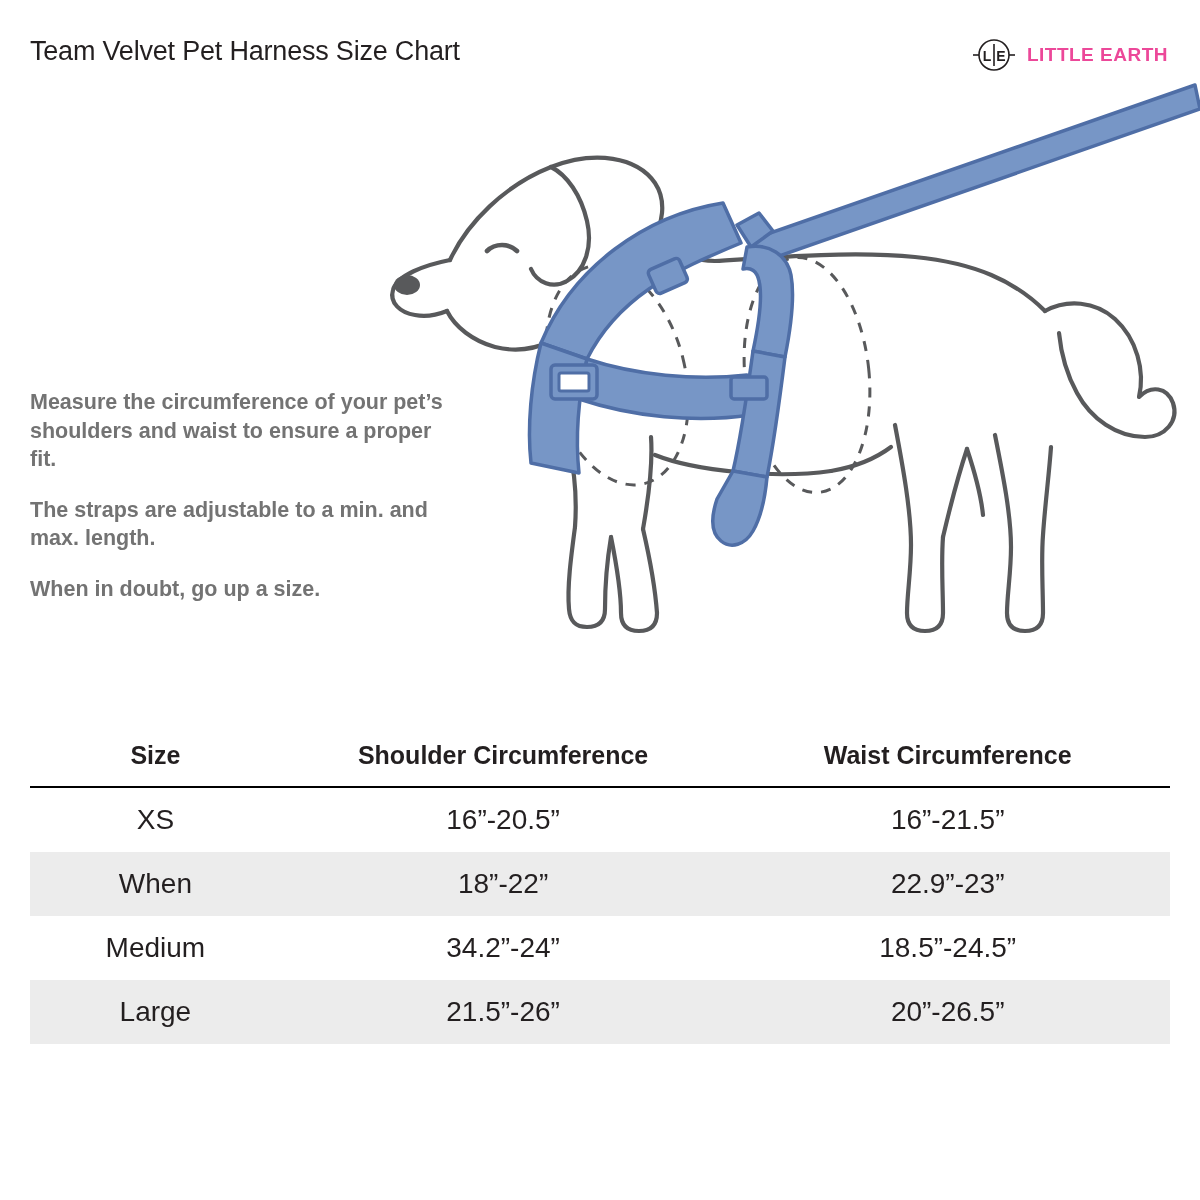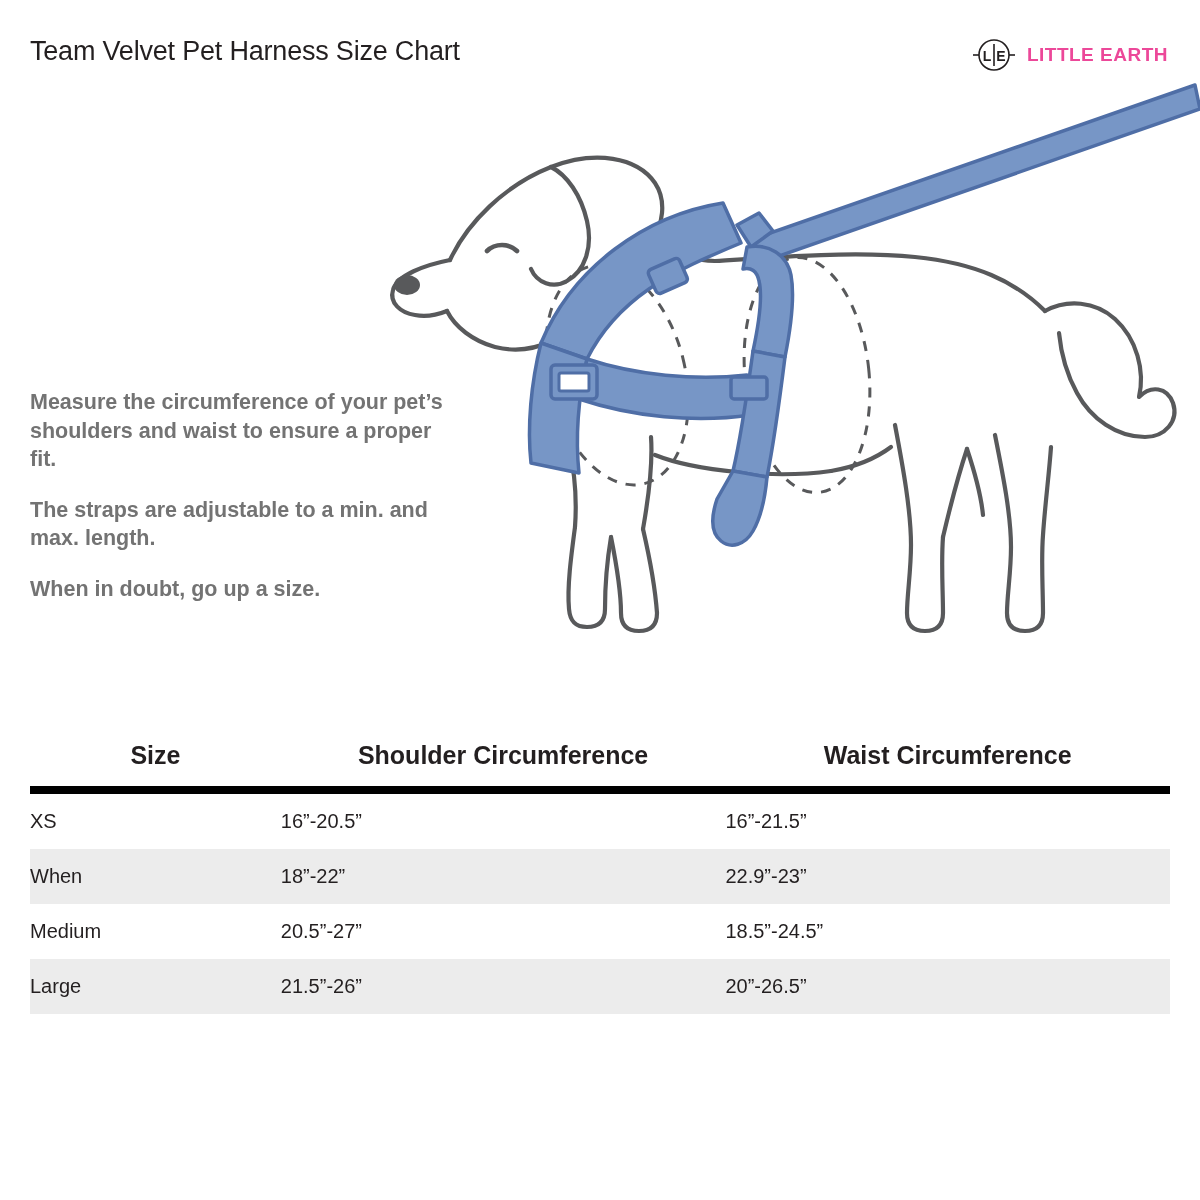--- a/index.html
+++ b/index.html
@@ -84,25 +84,26 @@
     top: 735px;
     width: 1140px;
     border-collapse: collapse;
   }
   .size-table th {
     font-size: 25px;
     font-weight: bold;
     color: #231f20;
     padding: 6px 0 16px 0;
     text-align: center;
-    border-bottom: 8px solid #000000;
+    border-bottom: 2px solid #000000;
   }
   .size-table td {
-    font-size: 20px;
-    color: #231f20;
+    font-size: 28px;
+    color: #231f20;
+    text-align: center;
     padding: 16px 0;
     font-weight: normal;
   }
   .size-table tbody tr:nth-child(even) td {
     background: #ececec;
   }
   .col-size { width: 22%; }
   .col-shoulder { width: 39%; }
   .col-waist { width: 39%; }
 </style>
@@ -211,21 +212,21 @@
         <td>16”-20.5”</td>
         <td>16”-21.5”</td>
       </tr>
       <tr>
         <td>When</td>
         <td>18”-22”</td>
         <td>22.9”-23”</td>
       </tr>
       <tr>
         <td>Medium</td>
-        <td>20.5”-27”</td>
+        <td>34.2”-24”</td>
         <td>18.5”-24.5”</td>
       </tr>
       <tr>
         <td>Large</td>
         <td>21.5”-26”</td>
         <td>20”-26.5”</td>
       </tr>
     </tbody>
   </table>
 

